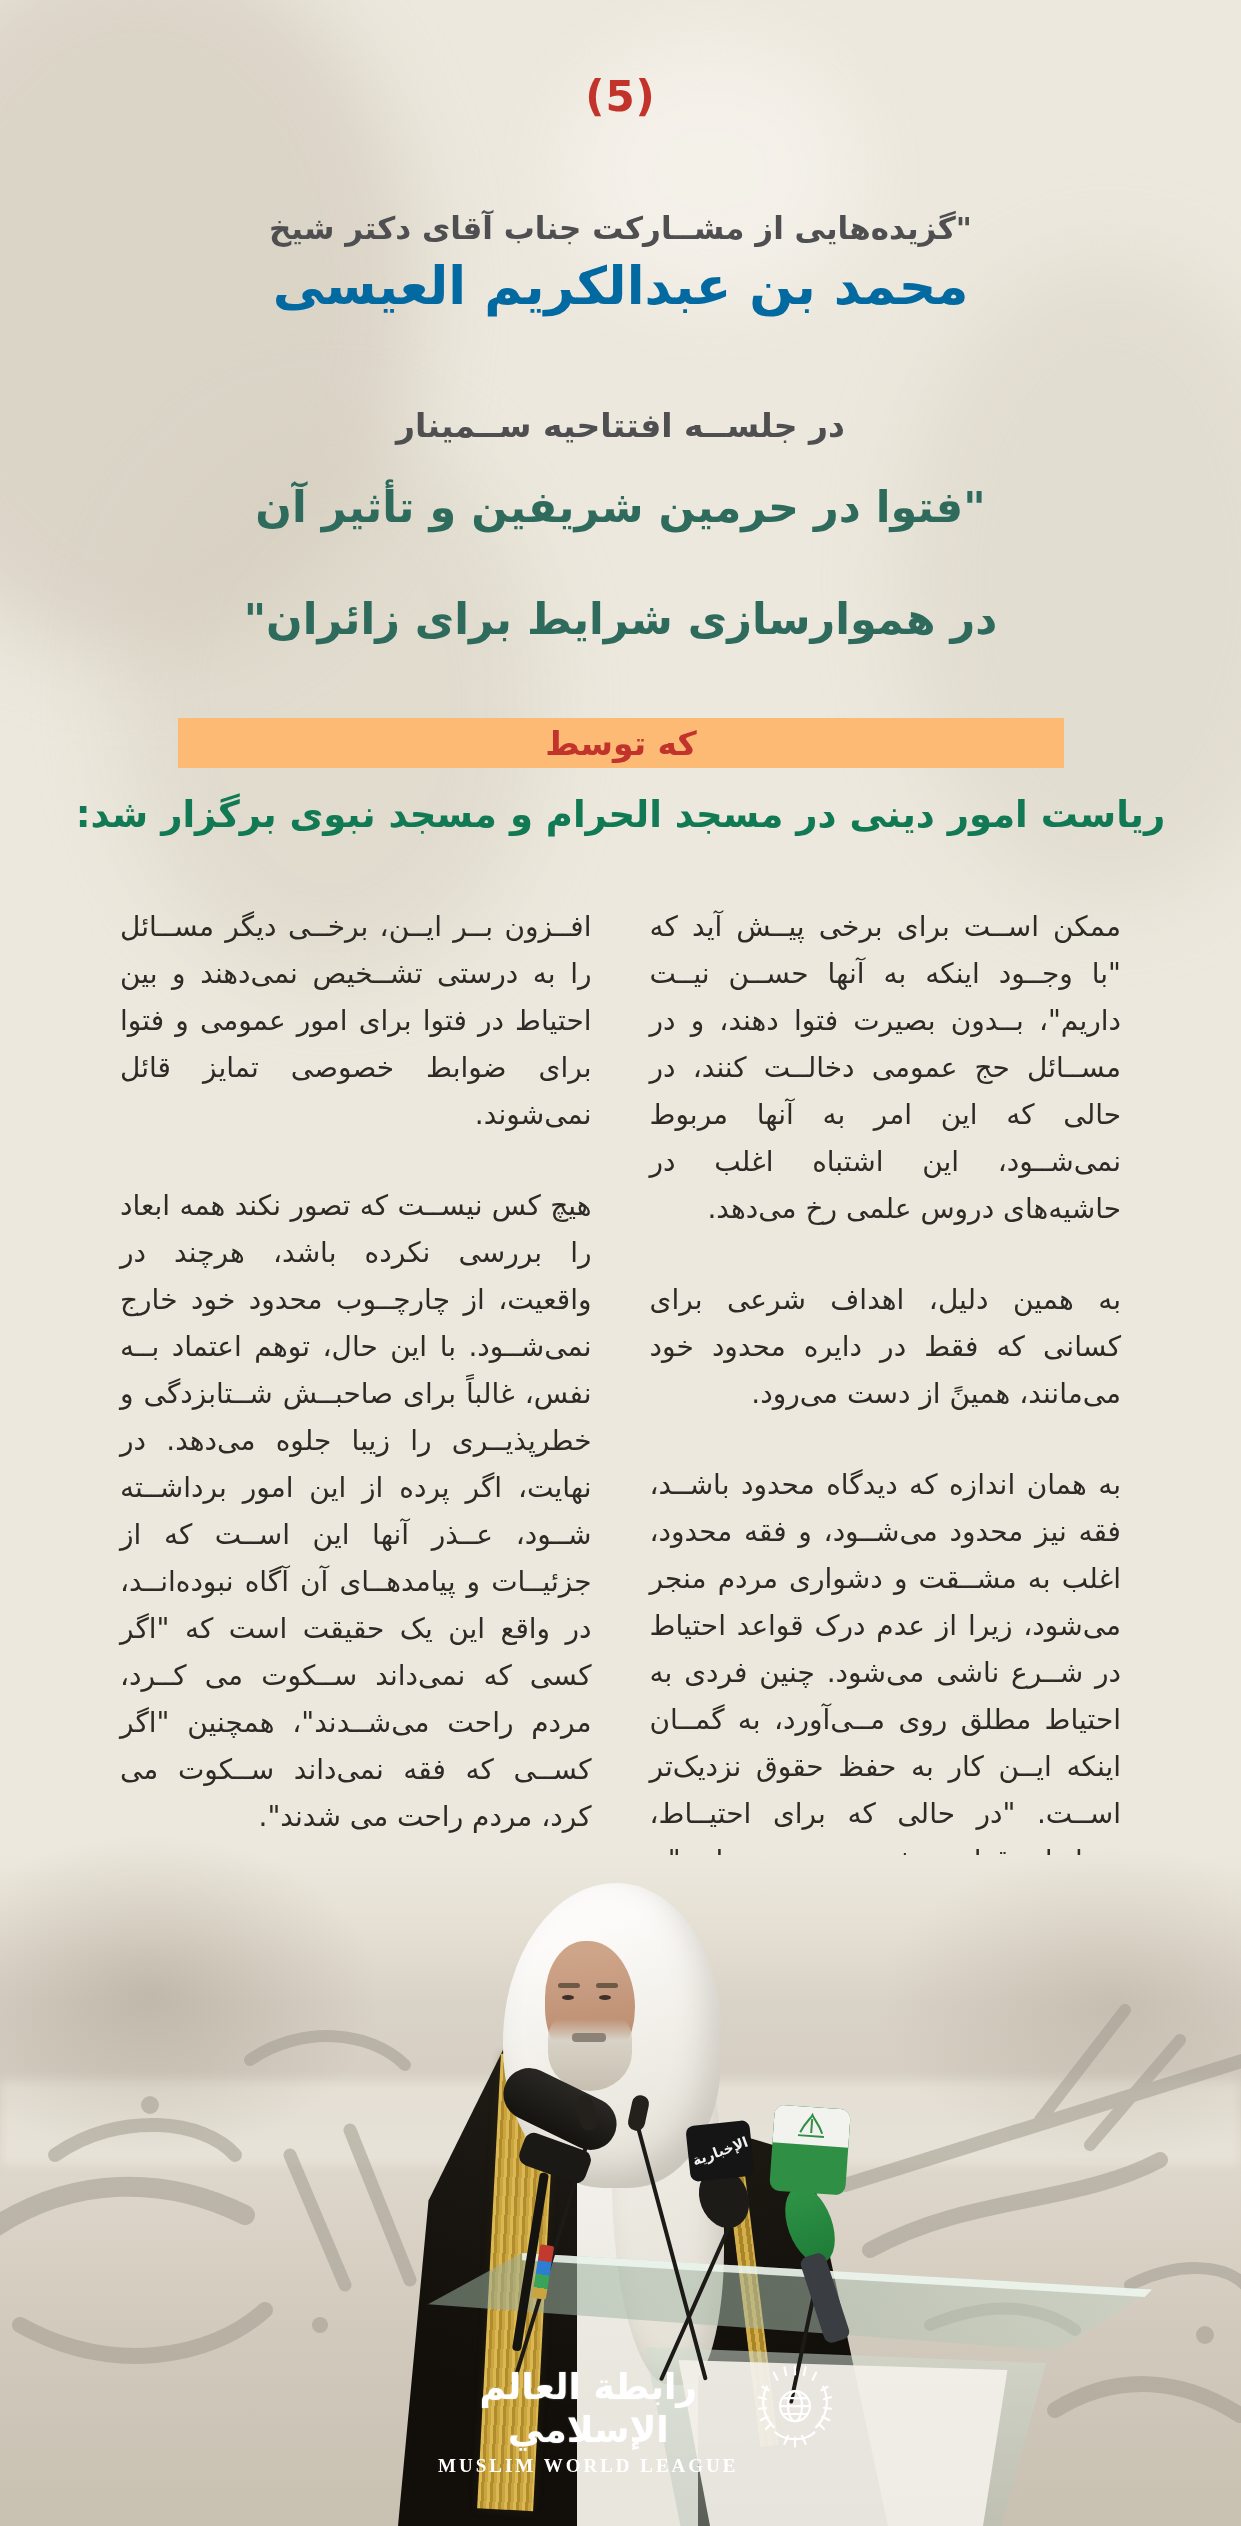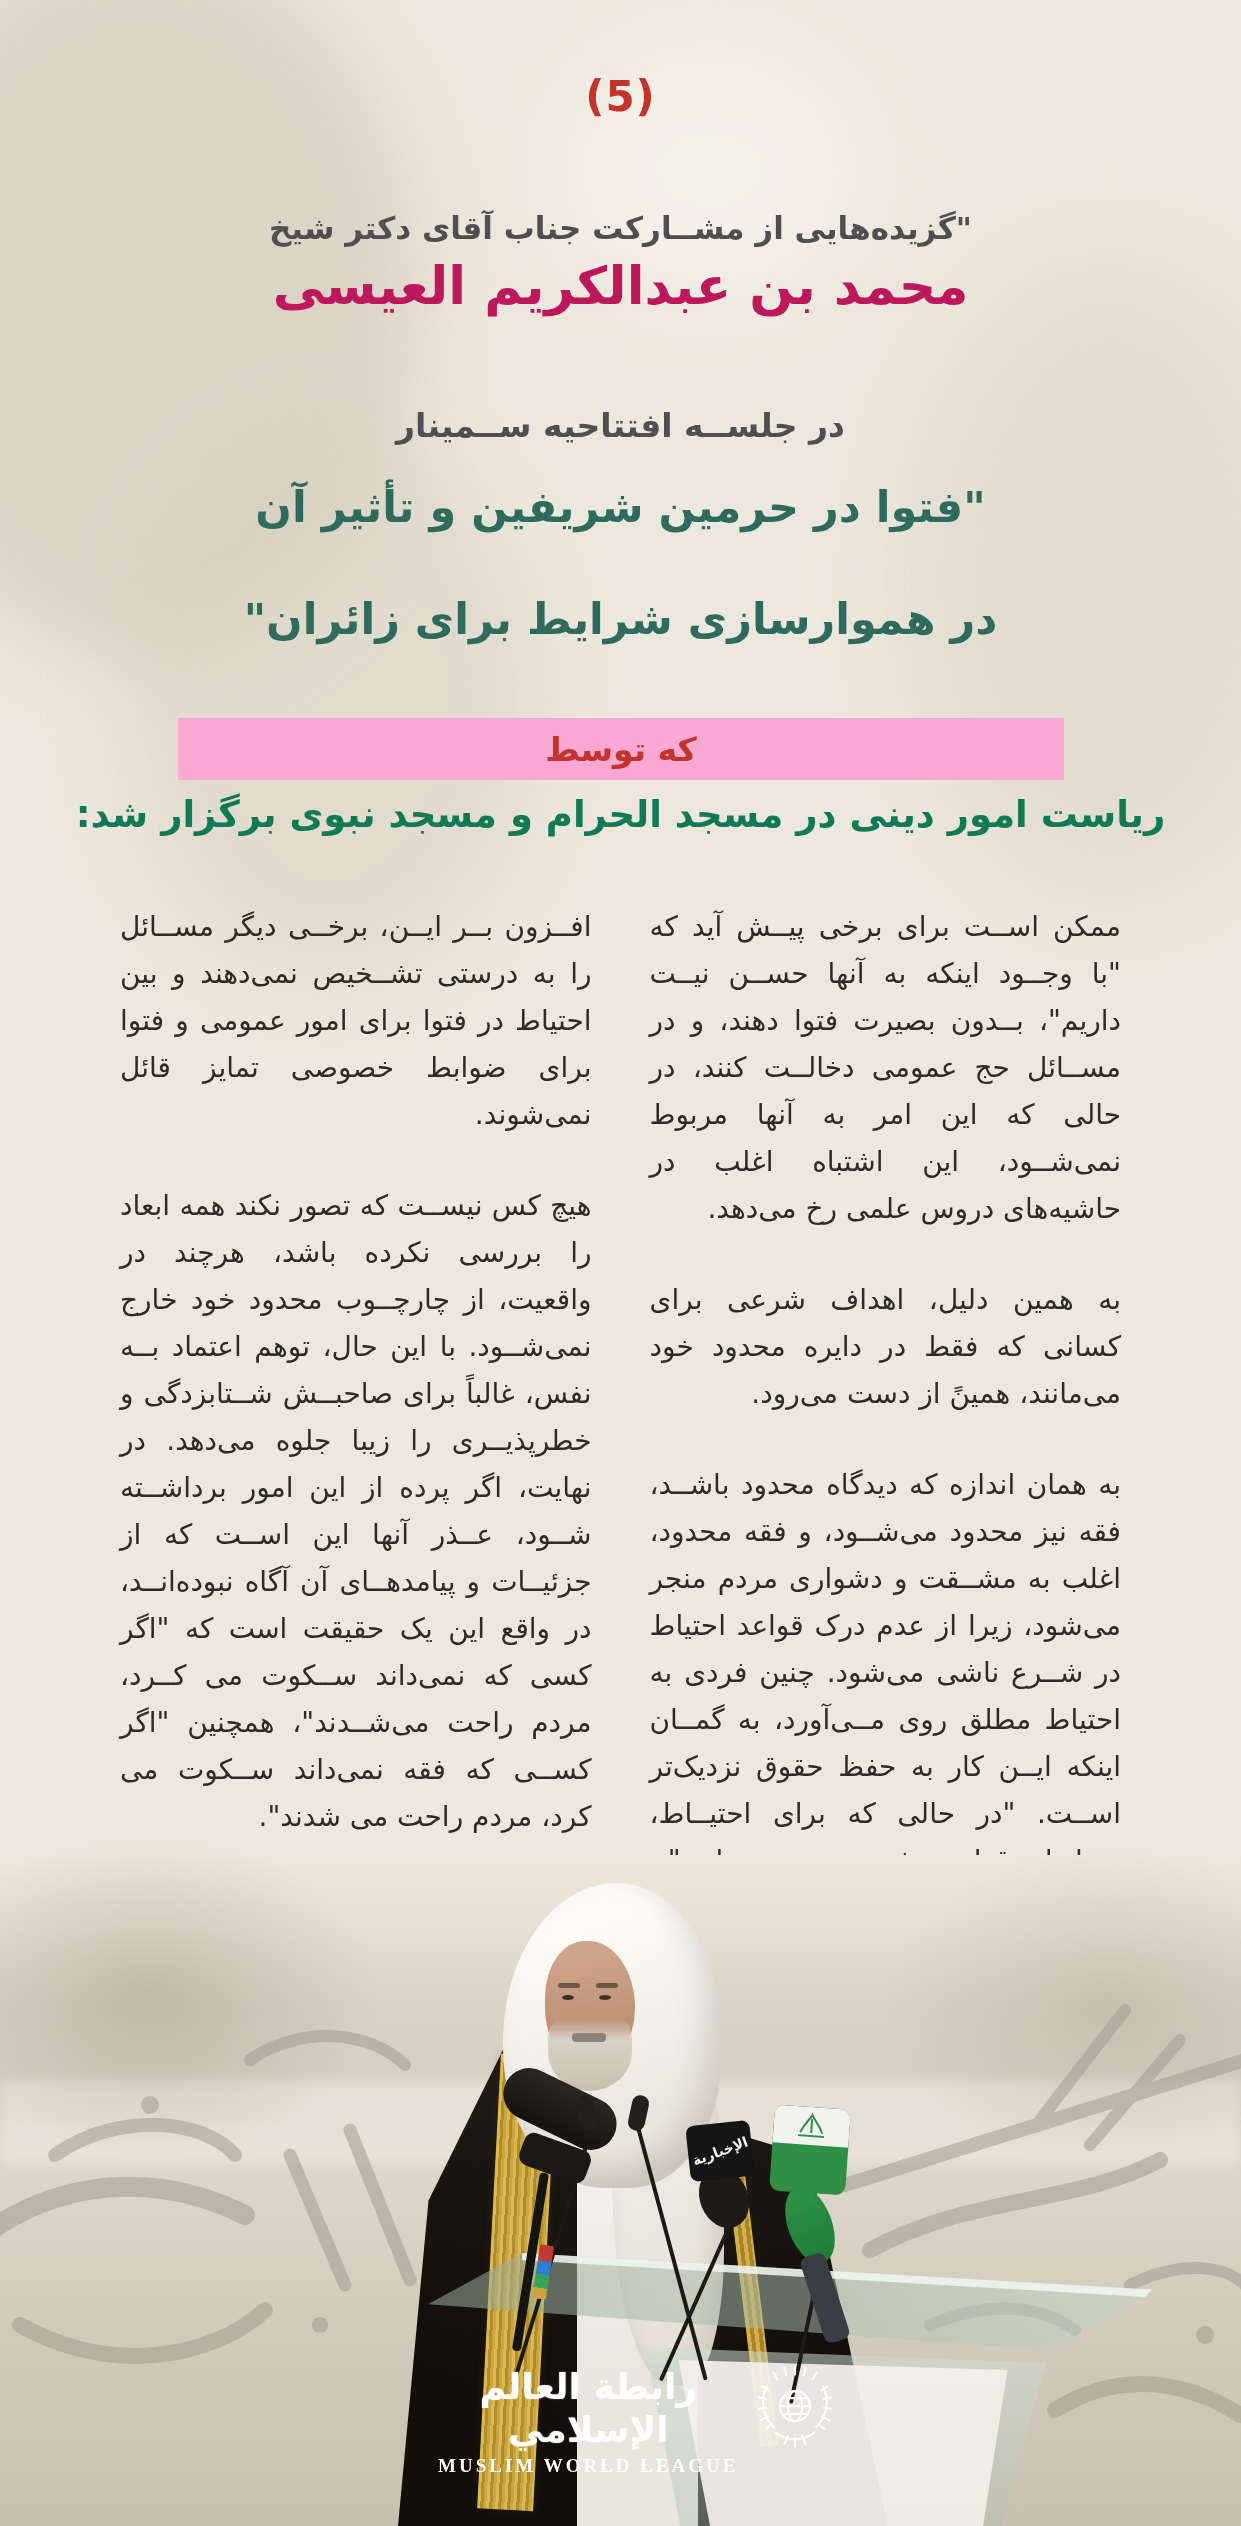--- a/index.html
+++ b/index.html
@@ -12,29 +12,29 @@
   .blob{position:absolute; border-radius:50%; filter:blur(40px); pointer-events:none;}
   .blob.b1{left:-140px; top:-60px; width:560px; height:720px; background:rgba(205,197,182,.55);}
   .blob.b2{left:120px; top:420px; width:420px; height:560px; background:rgba(214,207,192,.5);}
   .blob.b3{left:900px; top:260px; width:420px; height:640px; background:rgba(216,209,195,.45);}
   .blob.b4{left:560px; top:40px; width:300px; height:260px; background:rgba(246,243,236,.8);}
 
   .center-line{position:absolute; left:0; width:100%; text-align:center; white-space:nowrap;}
 
   .page-number{top:72px; font-size:42px; font-weight:700; color:#c2332c; letter-spacing:1px;}
   .intro-line{top:210px; font-size:31px; font-weight:700; color:#4f4f52;}
-  .speaker-name{top:256px; font-size:52px; font-weight:700; color:#be185d;}
+  .speaker-name{top:256px; font-size:52px; font-weight:700; color:#0369a1;}
   .occasion-line{top:406px; font-size:33px; font-weight:700; color:#4f4f52;}
   .seminar-line{font-size:43px; font-weight:700; color:#2e6b5c;}
   .seminar-1{top:482px;}
   .seminar-2{top:594px;}
 
   .byline-strip{
-    position:absolute; left:178px; top:718px; width:886px; height:62px;
-    background:#f9a8d4; display:flex; align-items:center; justify-content:center;
+    position:absolute; left:178px; top:718px; width:886px; height:50px;
+    background:#fdba74; display:flex; align-items:center; justify-content:center;
   }
   .byline-strip span{font-size:33px; font-weight:700; color:#c2332c; line-height:1;}
 
   .organizer-line{top:793px; font-size:37px; font-weight:700; color:#117a54;}
 
   .columns{
     position:absolute; top:903px; left:120px; width:1001px;
     display:flex; gap:58px; direction:rtl;
   }
   .col{flex:1; min-width:0;}

